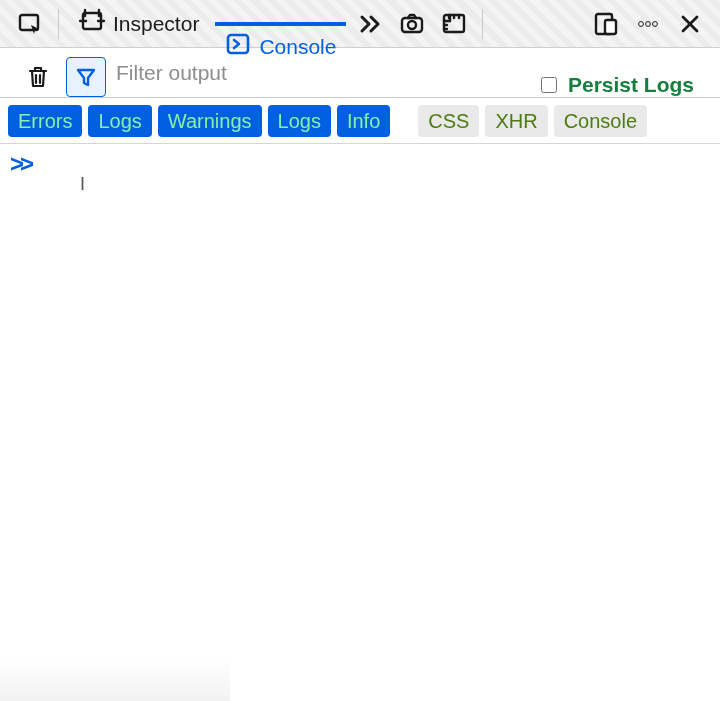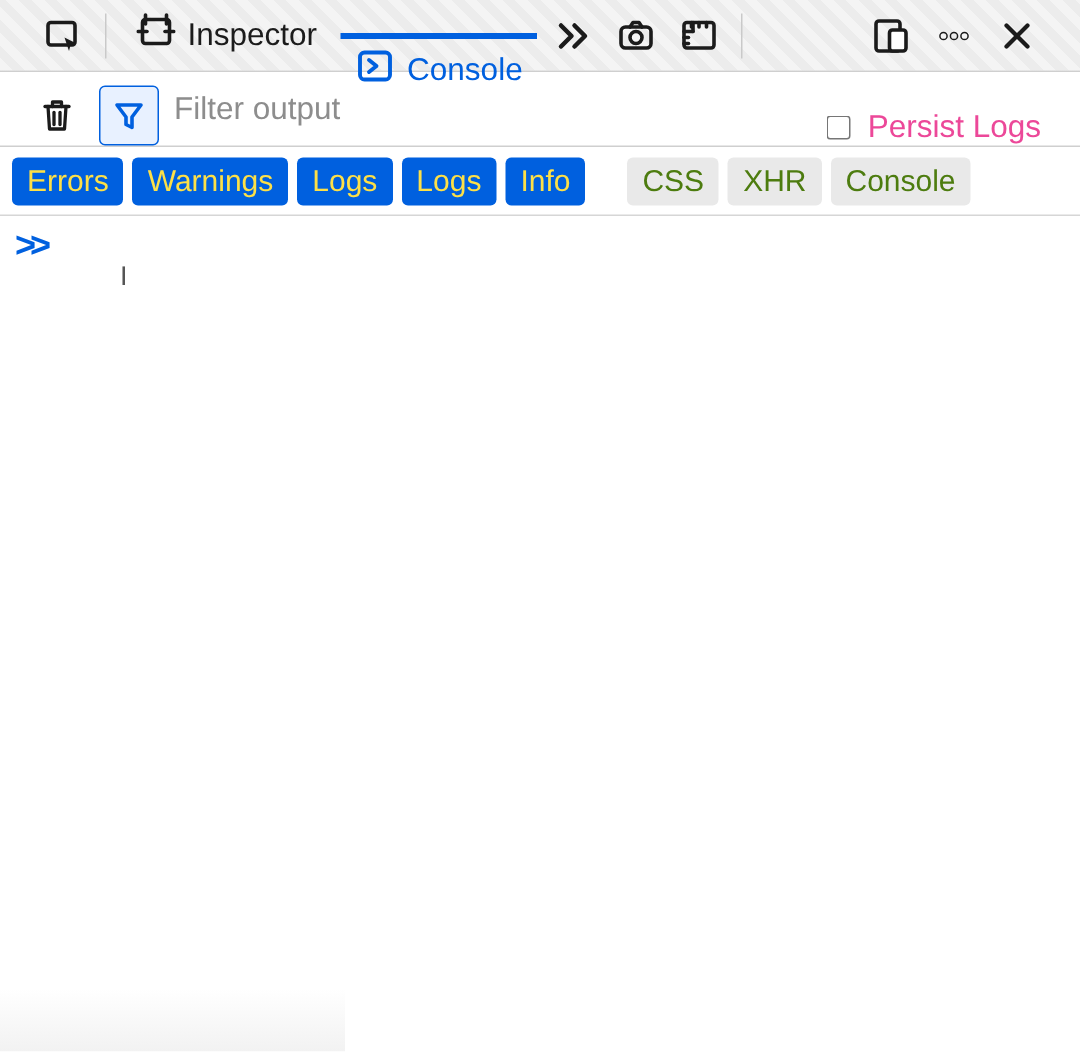--- a/index.html
+++ b/index.html
@@ -13,21 +13,21 @@
     overflow: hidden;
     font-size: 20px;
     color: #1b1b1b;
   }
 
   
   .tabbar {
     height: 48px;
     display: flex;
     align-items: center;
-    padding: 0 24px;
+    padding: 0 12px;
     background-image: repeating-linear-gradient(
       45deg,
       #f4f4f4 0px, #f4f4f4 6px,
       #ececec 6px, #ececec 12px
     );
     border-bottom: 1px solid #cfcfcf;
     gap: 6px;
     user-select: none;
   }
   .tabbar .icon-btn {
@@ -111,21 +111,21 @@
 
   .persist-wrap {
     display: flex;
     align-items: center;
     gap: 8px;
     padding-right: 8px;
   }
   .persist-wrap input[type="checkbox"] {
     width: 16px; height: 16px;
   }
-  .persist-label { font-size: 21px; color: #ec4899; }
+  .persist-label { font-size: 21px; color: #15803d; font-weight: bold; }
 
   
   .pillbar {
     height: 46px;
     display: flex;
     align-items: center;
     padding: 4px 8px;
     gap: 6px;
     border-bottom: 1px solid #d6d6d6;
     background: #fff;
@@ -134,21 +134,21 @@
     padding: 2px 10px;
     border-radius: 4px;
     font-size: 20px;
     line-height: 28px;
     background: #e9e9e9;
     color: #4d7c0f;
     cursor: default;
   }
   .pill.on {
     background: #0060df;
-    color: #fde047;
+    color: #86efac;
   }
   .pill-gap { width: 16px; }
 
   
   .console-body {
     position: relative;
     height: calc(100% - 48px - 50px - 46px);
     background: #fff;
   }
   .prompt-row {
@@ -306,22 +306,22 @@
   <input class="filter-input" type="text" placeholder="Filter output" style="">
 
   <label class="persist-wrap">
     <input type="checkbox" style="">
     <span class="persist-label">Persist Logs</span>
   </label>
 </div>
 
 <div class="pillbar">
   <span class="pill on">Errors</span>
+  <span class="pill on">Logs</span>
   <span class="pill on">Warnings</span>
-  <span class="pill on">Logs</span>
   <span class="pill on">Logs</span>
   <span class="pill on">Info</span>
 
   <span class="pill-gap"></span>
 
   <span class="pill">CSS</span>
   <span class="pill">XHR</span>
   <span class="pill">Console</span>
 </div>
 

